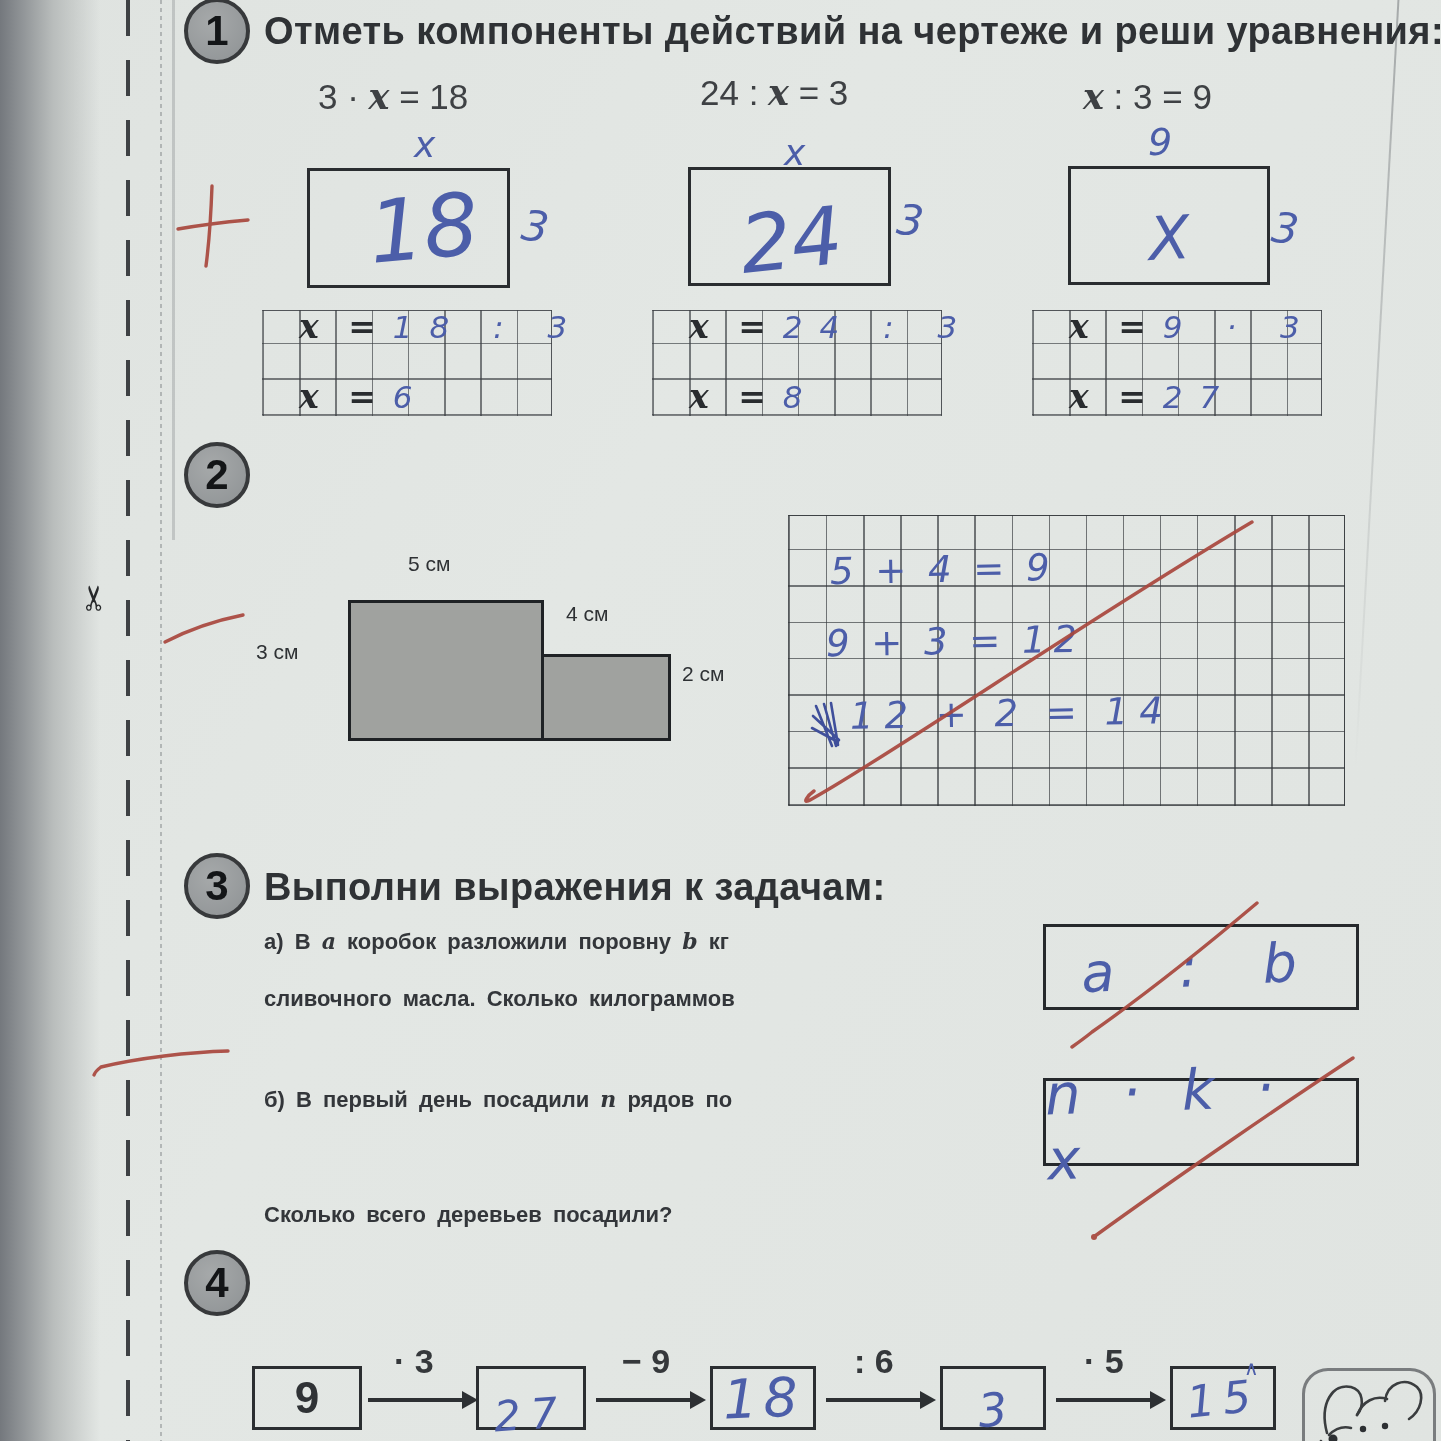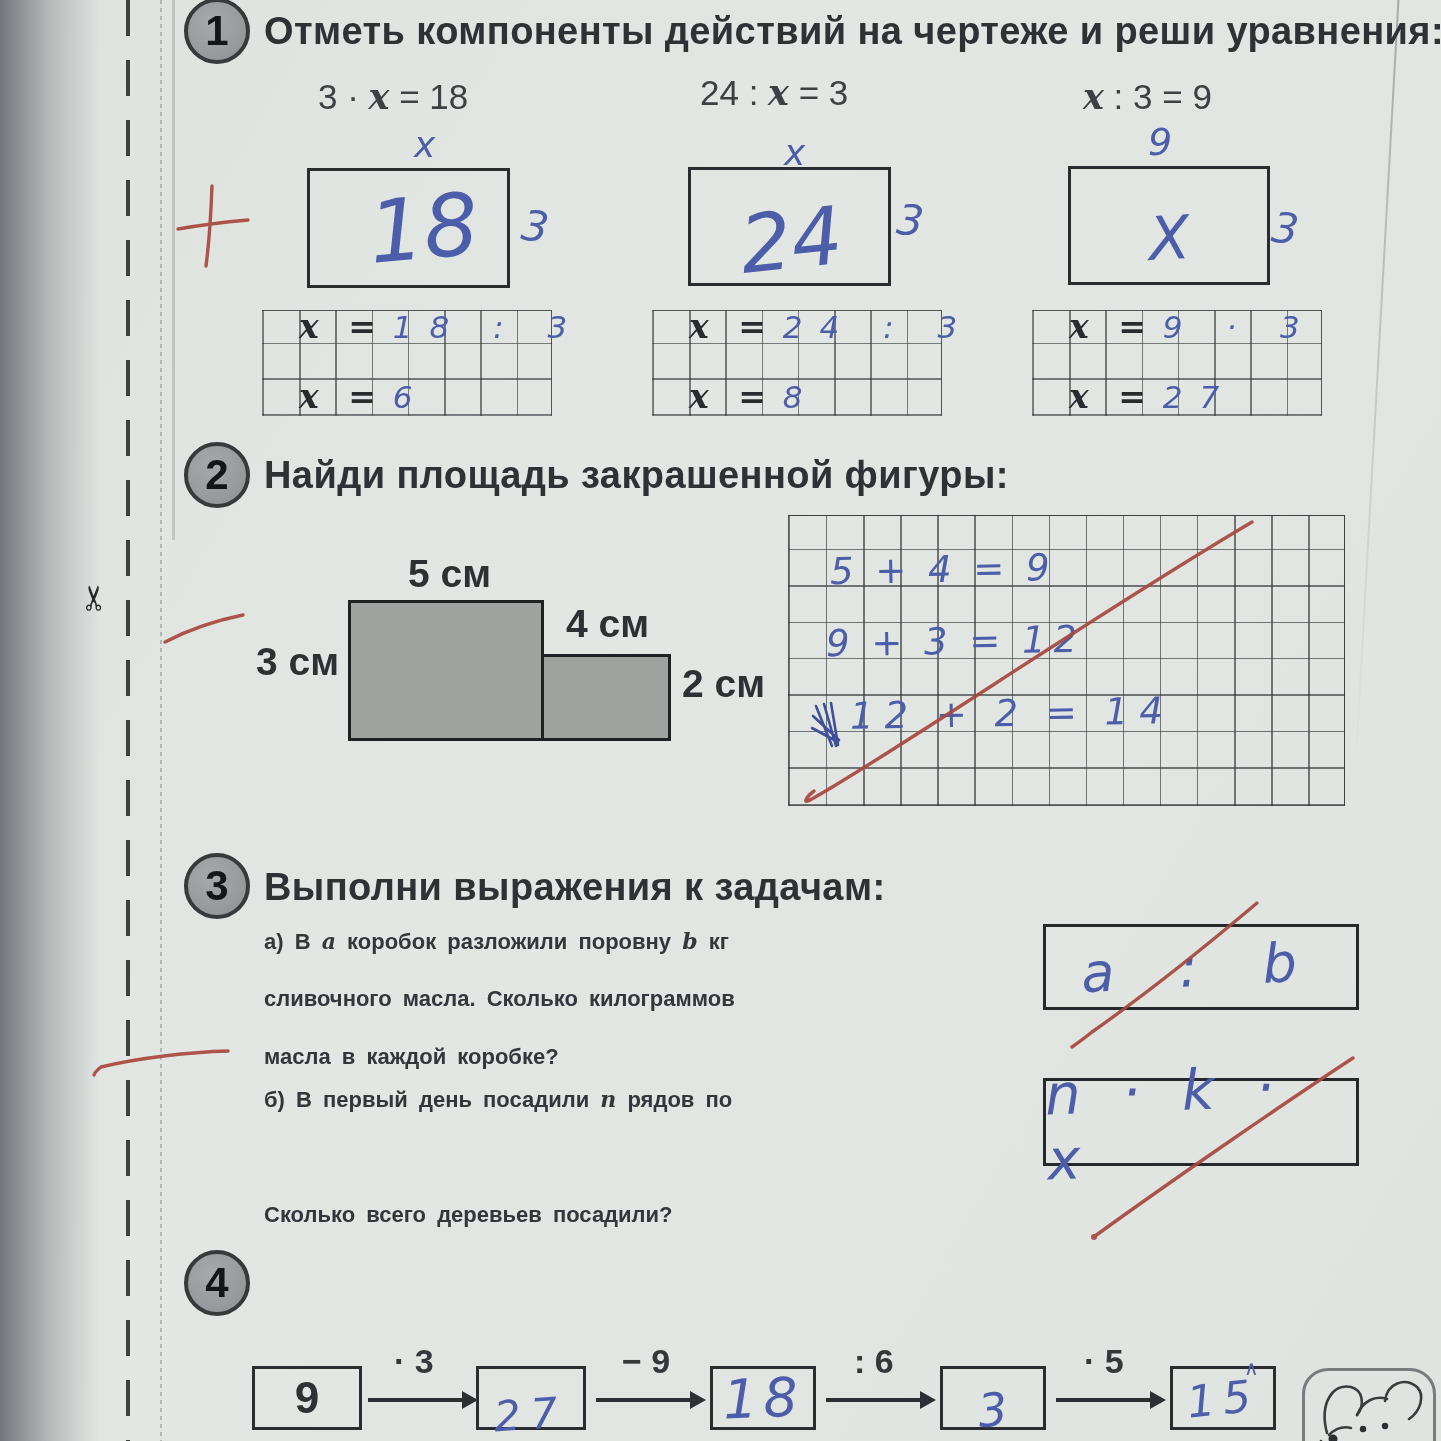--- a/index.html
+++ b/index.html
@@ -36,21 +36,21 @@
           repeating-linear-gradient(90deg,rgba(58,62,66,.65) 0 1.3px,transparent 1.3px 36.25px),
           repeating-linear-gradient(0deg,rgba(58,62,66,.65) 0 1.3px,transparent 1.3px 35.3px);}
   .gl{position:absolute;left:36px;display:flex;align-items:baseline;white-space:nowrap;}
   .gl1{top:-4px;} .gl2{top:66px;}
   .gvar{font-family:"DejaVu Serif",serif;font-style:italic;font-weight:bold;color:#292c2f;
         font-size:33px;letter-spacing:9px;}
   .gblue{font-family:"DejaVu Sans",sans-serif;font-style:italic;color:#4c5ea9;
         font-size:31px;letter-spacing:17px;margin-left:8px;}
   
   .figrect{position:absolute;background:#a0a29f;border:3px solid #1f2225;box-sizing:border-box;}
-  .dimlabel{position:absolute;font-size:39px;font-weight:bold;color:#2e3134;white-space:nowrap;}
+  .dimlabel{position:absolute;font-size:21px;font-weight:normal;color:#2e3134;white-space:nowrap;}
   .bgrid{position:absolute;left:788px;top:515px;width:557px;height:291px;box-sizing:border-box;
         border:1.5px solid rgba(50,54,58,.8);
         background-image:
           repeating-linear-gradient(90deg,rgba(50,54,58,.65) 0 1.4px,transparent 1.4px 37.1px),
           repeating-linear-gradient(0deg,rgba(50,54,58,.65) 0 1.4px,transparent 1.4px 36.4px);}
   .workline{position:absolute;font-family:"DejaVu Sans",sans-serif;font-style:italic;color:#4c5ea9;
         font-size:37px;letter-spacing:8px;word-spacing:-6px;white-space:nowrap;transform:rotate(-1deg);}
   
   .ansbox{position:absolute;border:3.5px solid #26292c;box-sizing:border-box;
         display:flex;align-items:center;justify-content:center;}
@@ -128,40 +128,38 @@
       <span class="gvar">x =</span>
       <span class="gblue">9 · 3</span>
     </div>
     <div class="gl gl2">
       <span class="gvar">x =</span>
       <span class="gblue">27</span>
     </div>
   </div>
 
   <div class="badge" style="top:442px;">2</div>
-  <div class="title" style="top:454px;">Найди площадь закрашенной фигуры:</div>
 
   <div class="figrect" style="left:348px;top:600px;width:196px;height:141px;"></div>
   <div class="figrect" style="left:541px;top:654px;width:130px;height:87px;"></div>
   <div class="dimlabel" style="left:408px;top:552px;">5 см</div>
   <div class="dimlabel" style="left:566px;top:602px;">4 см</div>
   <div class="dimlabel" style="left:256px;top:640px;">3 см</div>
   <div class="dimlabel" style="left:682px;top:662px;">2 см</div>
 
   <div class="bgrid"></div>
   <div class="workline" style="left:830px;top:548px;">5 + 4 = 9</div>
   <div class="workline" style="left:826px;top:620px;">9 + 3 = 12</div>
   <div class="workline" style="left:850px;top:692px;letter-spacing:11px;">12 + 2 = 14</div>
 
   <div class="badge" style="top:853px;">3</div>
   <div class="title" style="top:866px;">Выполни выражения к задачам:</div>
 
   <div class="ptext" style="top:928px;"><span>а) В </span><span class="mvar">a</span><span> коробок разложили поровну </span><span class="mvar">b</span><span> кг</span></div>
   <div class="ptext" style="top:986px;"><span>сливочного масла. Сколько килограммов</span></div>
-  <div class="ptext" style="top:1044px;"><span>масла в каждой коробке?</span></div>
   <div class="ansbox" style="left:1043px;top:924px;width:316px;height:86px;">
     <span class="hw" style="font-size:54px;letter-spacing:24px;transform:rotate(-3deg);">a : b</span>
   </div>
 
   <div class="ptext" style="top:1086px;"><span>б) В первый день посадили </span><span class="mvar">n</span><span> рядов по</span></div>
   <div class="ptext" style="top:1202px;"><span>Сколько всего деревьев посадили?</span></div>
   <div class="ansbox" style="left:1043px;top:1078px;width:316px;height:88px;">
     <span class="hw" style="font-size:56px;letter-spacing:12px;transform:rotate(-2deg);">n · k · x</span>
   </div>
 

